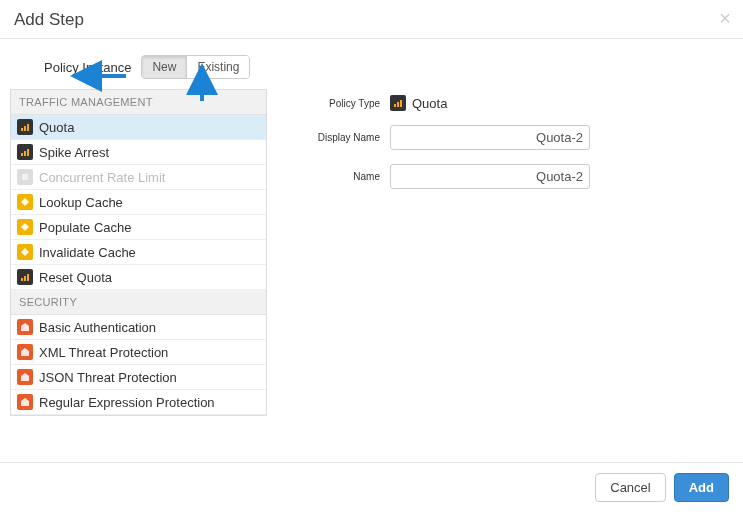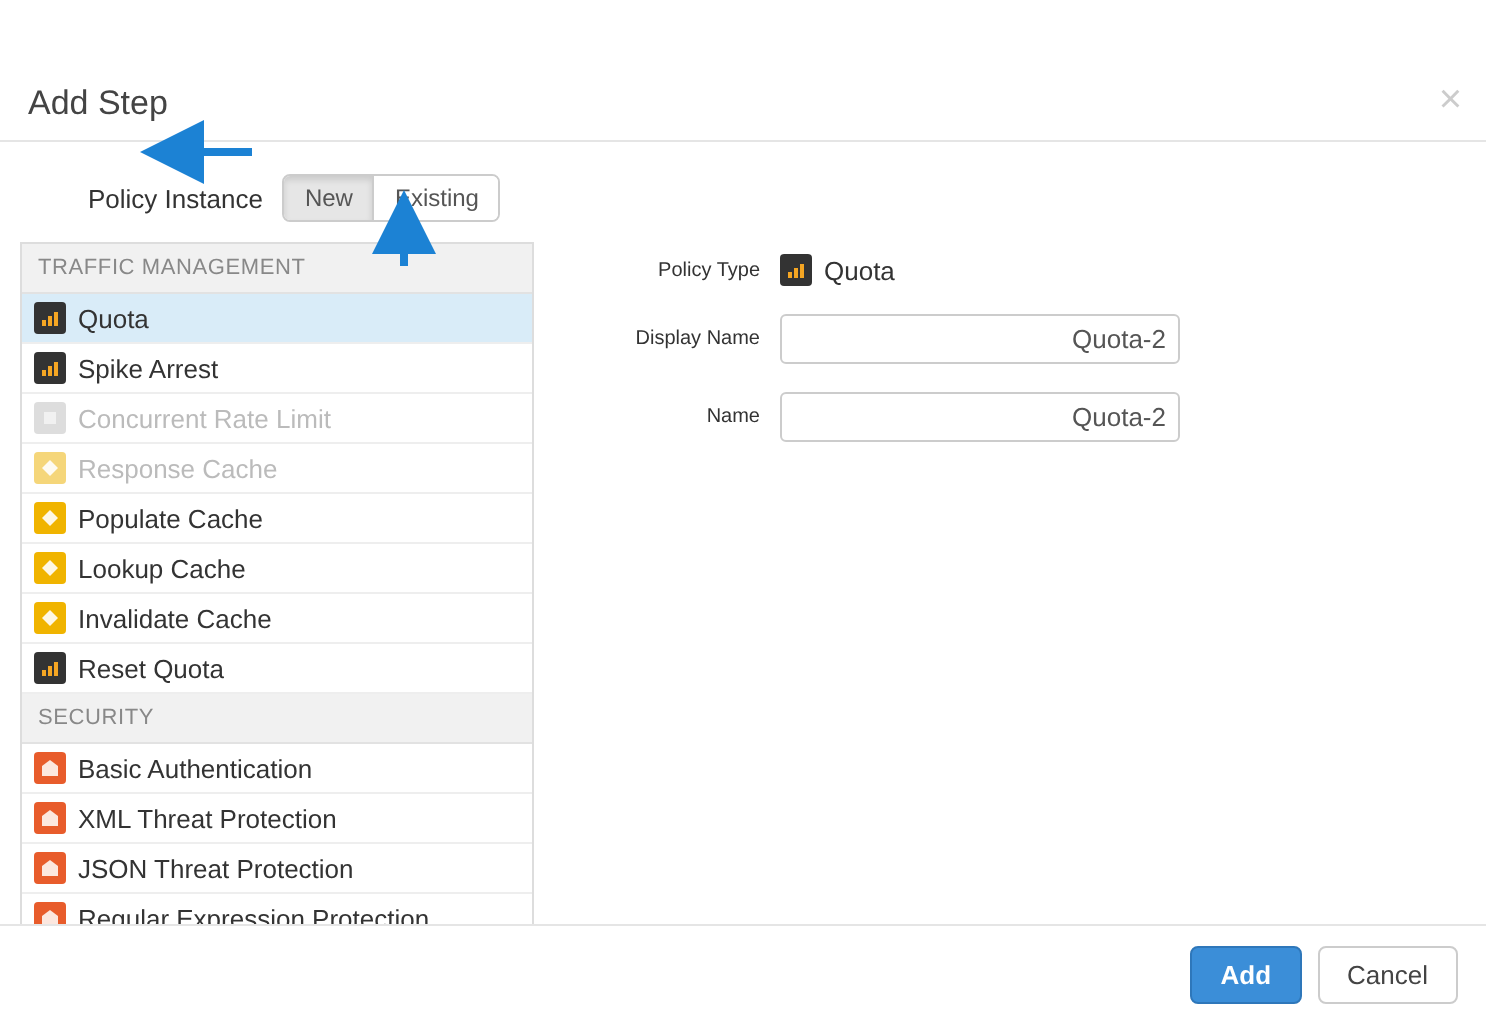--- a/index.html
+++ b/index.html
@@ -9,21 +9,20 @@
     color: #333;
     background: #fff;
     width: 743px;
     height: 512px;
     position: relative;
   }
   .modal-header {
     padding: 10px 14px 8px;
     border-bottom: 1px solid #e5e5e5;
     position: relative;
-    margin-top: 32px;
   }
   .modal-title {
     font-size: 17px;
     font-weight: 400;
     color: #444;
   }
   .close-x {
     position: absolute;
     right: 12px;
     top: 8px;
@@ -243,43 +242,35 @@
             <span>Spike Arrest</span>
           </div>
           <div class="policy-item disabled">
             <span class="p-icon ic-disabled">
               <svg width="10" height="10">
                 <rect x="2" y="2" width="6" height="6" fill="#fff" opacity="0.6"></rect>
               </svg>
             </span>
             <span>Concurrent Rate Limit</span>
           </div>
-          <div class="policy-item disabled">
-            <span class="p-icon ic-yellow-light">
+          <div class="policy-item">
+            <span class="p-icon ic-yellow">
               <svg width="10" height="10">
                 <path d="M5 1 L9 5 L5 9 L1 5 Z" fill="#fff" opacity="0.9"></path>
               </svg>
             </span>
-            <span>Response Cache</span>
+            <span>Lookup Cache</span>
           </div>
           <div class="policy-item">
             <span class="p-icon ic-yellow">
               <svg width="10" height="10">
                 <path d="M5 1 L9 5 L5 9 L1 5 Z" fill="#fff" opacity="0.9"></path>
               </svg>
             </span>
             <span>Populate Cache</span>
-          </div>
-          <div class="policy-item">
-            <span class="p-icon ic-yellow">
-              <svg width="10" height="10">
-                <path d="M5 1 L9 5 L5 9 L1 5 Z" fill="#fff" opacity="0.9"></path>
-              </svg>
-            </span>
-            <span>Lookup Cache</span>
           </div>
           <div class="policy-item">
             <span class="p-icon ic-yellow">
               <svg width="10" height="10">
                 <path d="M5 1 L9 5 L5 9 L1 5 Z" fill="#fff" opacity="0.9"></path>
               </svg>
             </span>
             <span>Invalidate Cache</span>
           </div>
           <div class="policy-item">
@@ -363,15 +354,15 @@
         <path d="M0,0 L8,4 L0,8 Z" fill="#1c82d4"></path>
           </marker>
         </defs>
       <line x1="46" y1="9" x2="6" y2="9" stroke="#1c82d4" stroke-width="4" marker-end="url(#ah2)"></line>
     </svg>
   </div>
 
 </div>
 
 <div class="modal-footer">
+  <button class="btn btn-default">Cancel</button>
   <button class="btn btn-primary">Add</button>
-  <button class="btn btn-default">Cancel</button>
 </div>
 
 </body></html>

